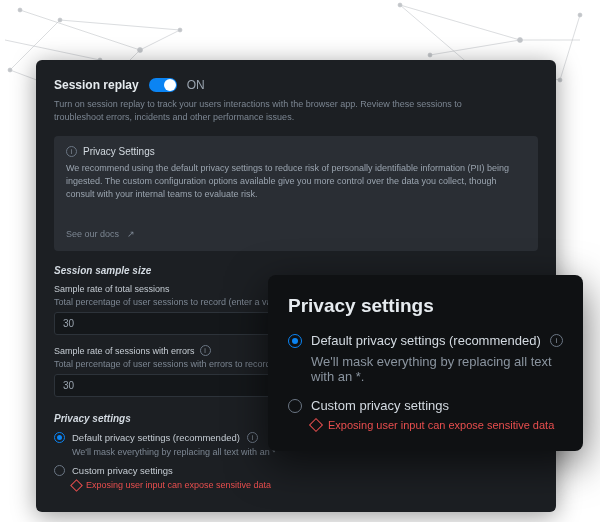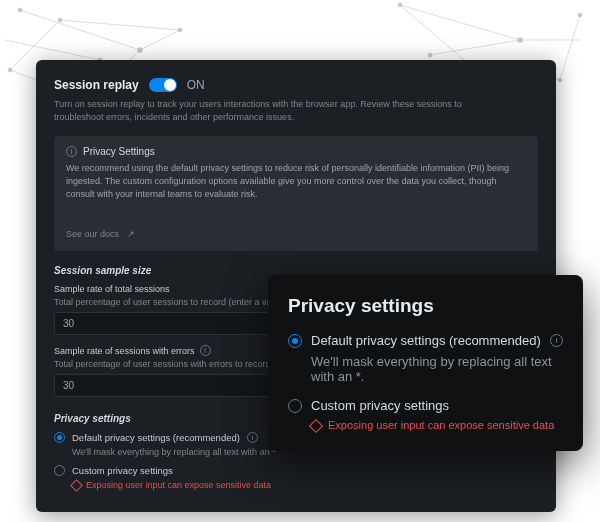--- a/index.html
+++ b/index.html
@@ -64,21 +64,21 @@
     width: 100%; background: #14171a; border: 1px solid #2d333a;
     border-radius: 3px; padding: 5px 8px; color: #9aa4af; font-size: 10px;
     margin-bottom: 10px;
   }
 
   .radio-row { display: flex; align-items: center; gap: 7px; font-size: 9.5px; color: #c6cdd4; margin: 4px 0; }
   .radio { width: 11px; height: 11px; border-radius: 50%; border: 1.5px solid #6b7684; position: relative; flex-shrink: 0; }
   .radio.selected { border-color: #0b84f3; }
   .radio.selected::after { content:""; position:absolute; top:2px; left:2px; width:5px; height:5px; border-radius:50%; background:#0b84f3; }
   .radio-help { font-size: 9px; color: #7c8692; margin: 0 0 8px 18px; }
-  .warn { font-size: 9px; color: #e84e4e; margin-left: 18px; display: flex; align-items: flex-end; gap: 5px; }
+  .warn { font-size: 9px; color: #e84e4e; margin-left: 18px; display: flex; align-items: center; gap: 5px; }
 
   .info-icon { width: 11px; height: 11px; border: 1px solid #6b7684; border-radius: 50%; display: inline-flex; align-items: center; justify-content: center; font-size: 7px; color: #8a949f; flex-shrink: 0; line-height:1; }
   .info-icon::before { content: "i"; }
 
   .diamond { width: 9px; height: 9px; transform: rotate(45deg); border: 1px solid #e84e4e; flex-shrink:0; }
   .arrow-out { font-size: 9px; }
 
   
   .zoom {
     position: absolute;

